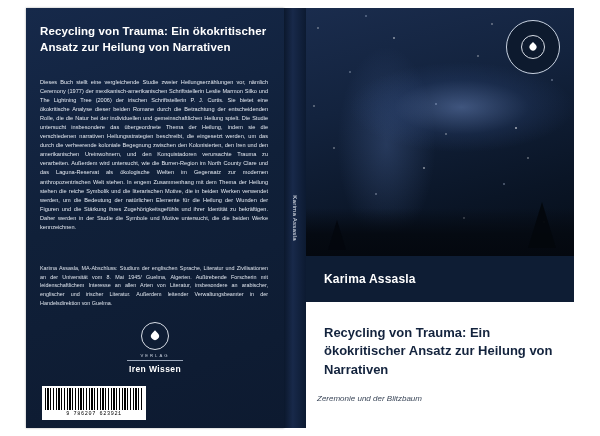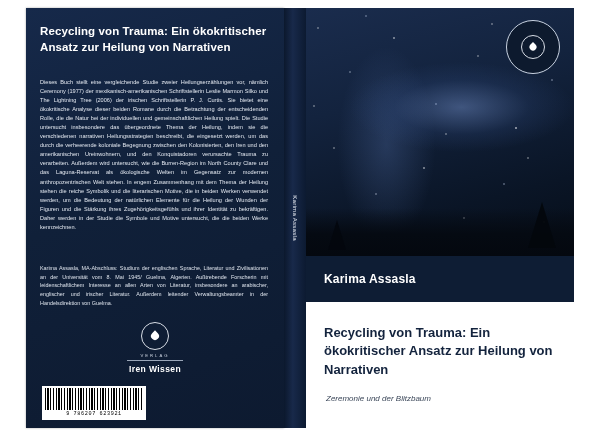--- a/index.html
+++ b/index.html
@@ -300,21 +300,21 @@
     left: 18px;
     top: 22px;
     width: 232px;
     color: #13233d;
     font-size: 13px;
     font-weight: bold;
     line-height: 1.42;
   }
   .front-subtitle {
     position: absolute;
-    left: 20px;
+    left: 11px;
     top: 92px;
     width: 232px;
     color: #3c4css;
     color: #3b4759;
     font-size: 8px;
     font-style: italic;
   }
 </style>
 </head>
 <body>

